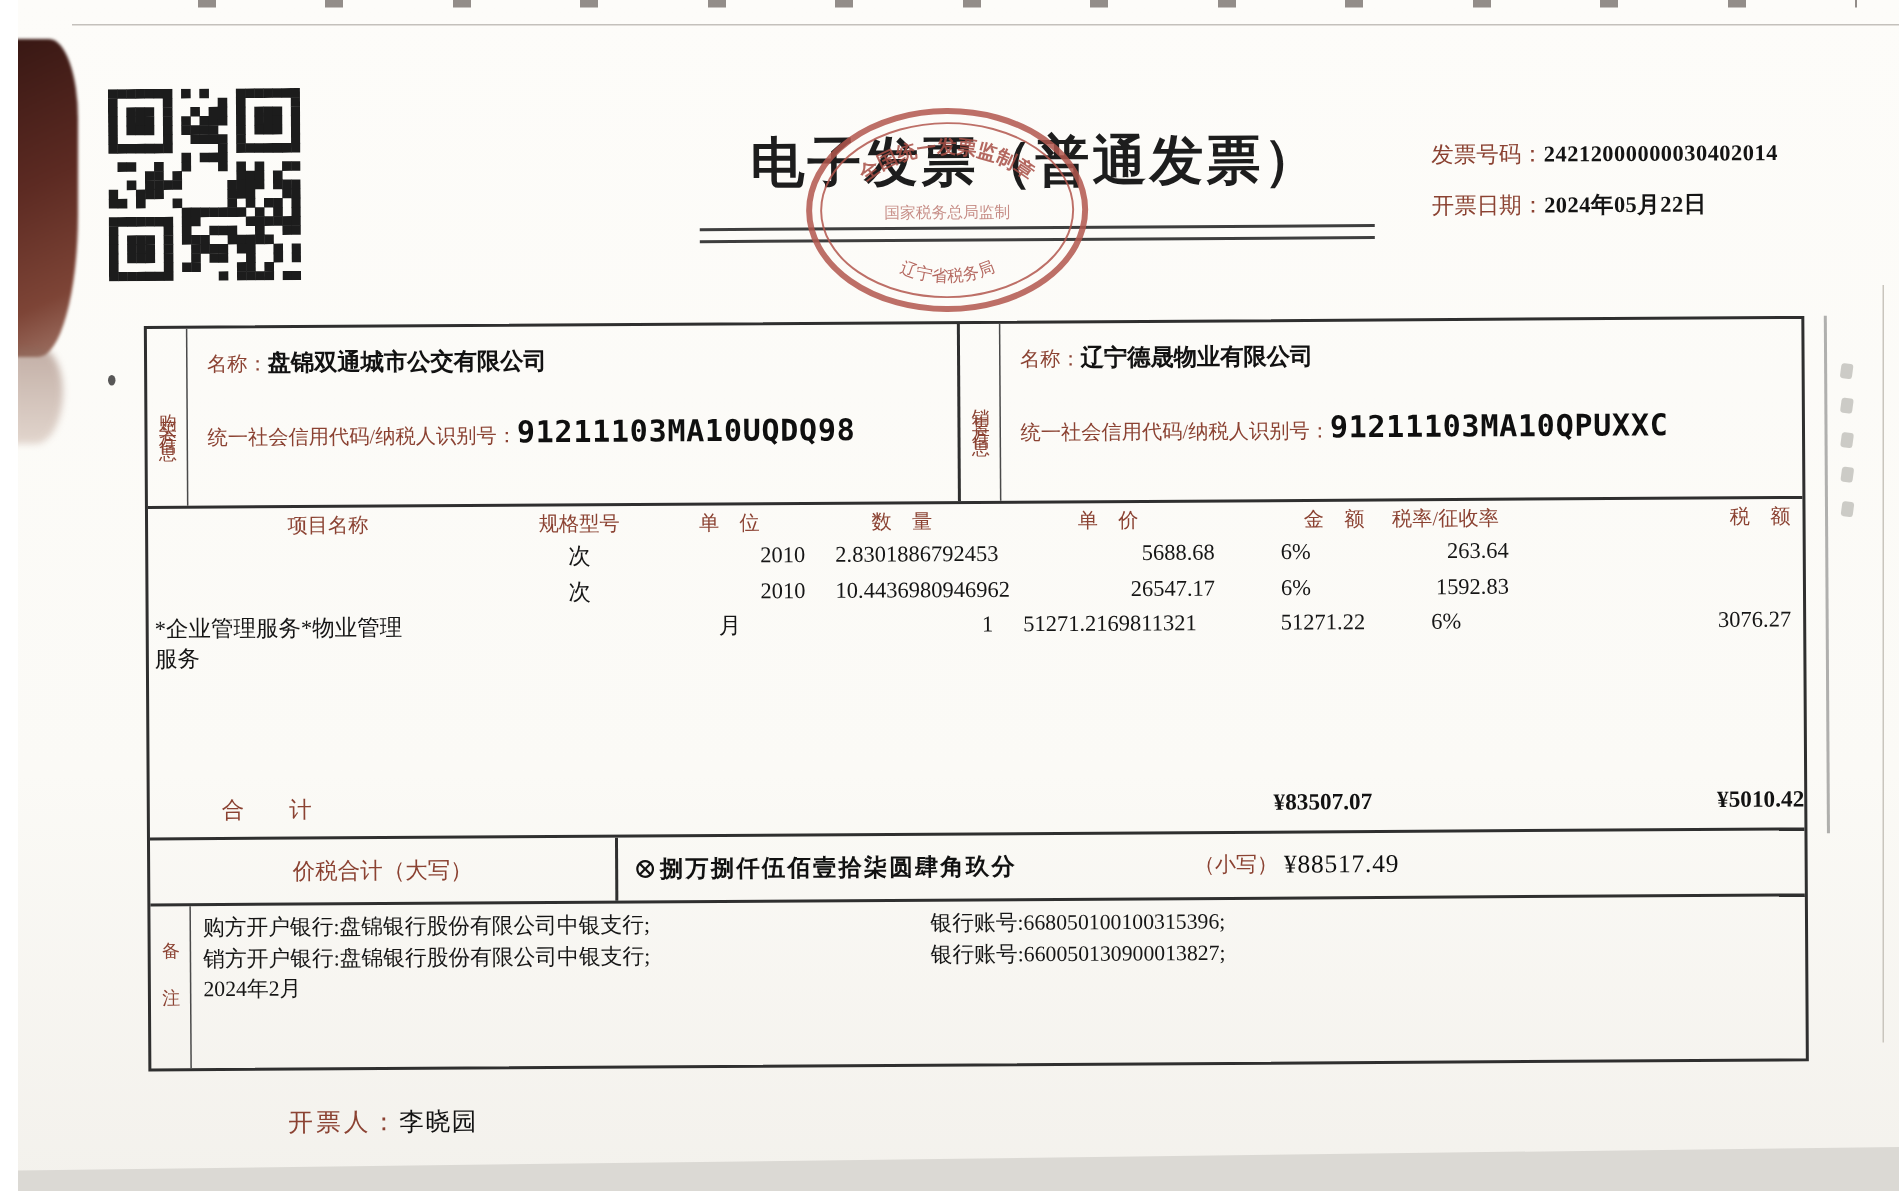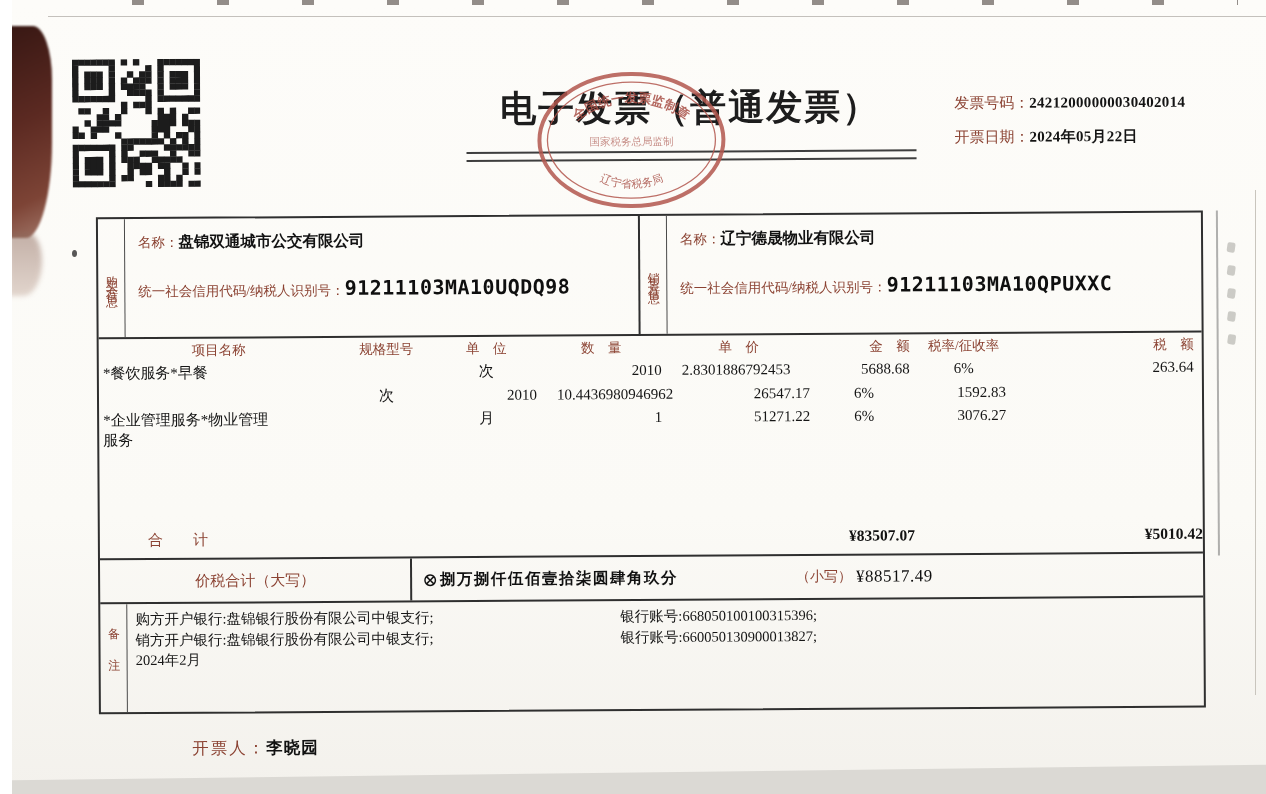--- a/index.html
+++ b/index.html
@@ -78,21 +78,21 @@
   .small-label{color:#8b4232;margin-left:118px;font-size:14px;}
   .figures{font-size:17px;font-weight:normal;color:#0f0f0f;margin-left:4px;letter-spacing:.5px;}
 
   .remarks{flex:0 0 108px;display:grid;grid-template-columns:27px 1fr;}
   .remarks .v-strip{letter-spacing:30px;padding-top:14px;justify-content:flex-start;}
   .remarks-content{padding:5px 4px 0 8px;font-size:14.5px;color:#161616;line-height:1.42;}
   .remark-row{display:grid;grid-template-columns:485px auto;white-space:nowrap;}
 
   .issuer{position:absolute;left:178px;top:735px;font-size:16.5px;}
   .issuer .lbl{letter-spacing:2px;}
-  .issuer .val{color:#111;font-weight:700;letter-spacing:1px;}
+  .issuer .val{color:#111;font-weight:400;letter-spacing:1px;}
 </style>
 </head>
 <body>
 
 <div class="photo">
   <div class="paper"></div>
   <div class="top-specks"></div>
   <div class="top-line"></div>
   <div class="finger"></div>
   <div class="finger-tip"></div>
@@ -392,21 +392,20 @@
           <div class="ih c">规格型号</div>
           <div class="ih c">单　位</div>
           <div class="ih c">数　量</div>
           <div class="ih c">单　价</div>
           <div class="ih r amount">金　额</div>
           <div class="ih c">税率/征收率</div>
           <div class="ih r tax">税　额</div>
         </div>
 
         <div class="items-grid item-row">
-          <div class="cell name">*餐饮服务*早餐</div>
           <div class="cell c"></div>
           <div class="cell c">次</div>
           <div class="cell r qty">2010</div>
           <div class="cell price">2.8301886792453</div>
           <div class="cell r amount">5688.68</div>
           <div class="cell c">6%</div>
           <div class="cell r tax">263.64</div>
         </div>
 
         <div class="items-grid item-row">
@@ -418,20 +417,21 @@
           <div class="cell c">6%</div>
           <div class="cell r tax">1592.83</div>
         </div>
 
         <div class="items-grid item-row">
           <div class="cell name">*企业管理服务*物业管理
 服务</div>
           <div class="cell c"></div>
           <div class="cell c">月</div>
           <div class="cell r qty">1</div>
+          <div class="cell price">51271.2169811321</div>
           <div class="cell r amount">51271.22</div>
           <div class="cell c">6%</div>
           <div class="cell r tax">3076.27</div>
         </div>
 
         <div class="total-row">
           <div class="total-label">合　　计</div>
           <div></div>
           <div class="total-num r amount">¥83507.07</div>
           <div></div>

